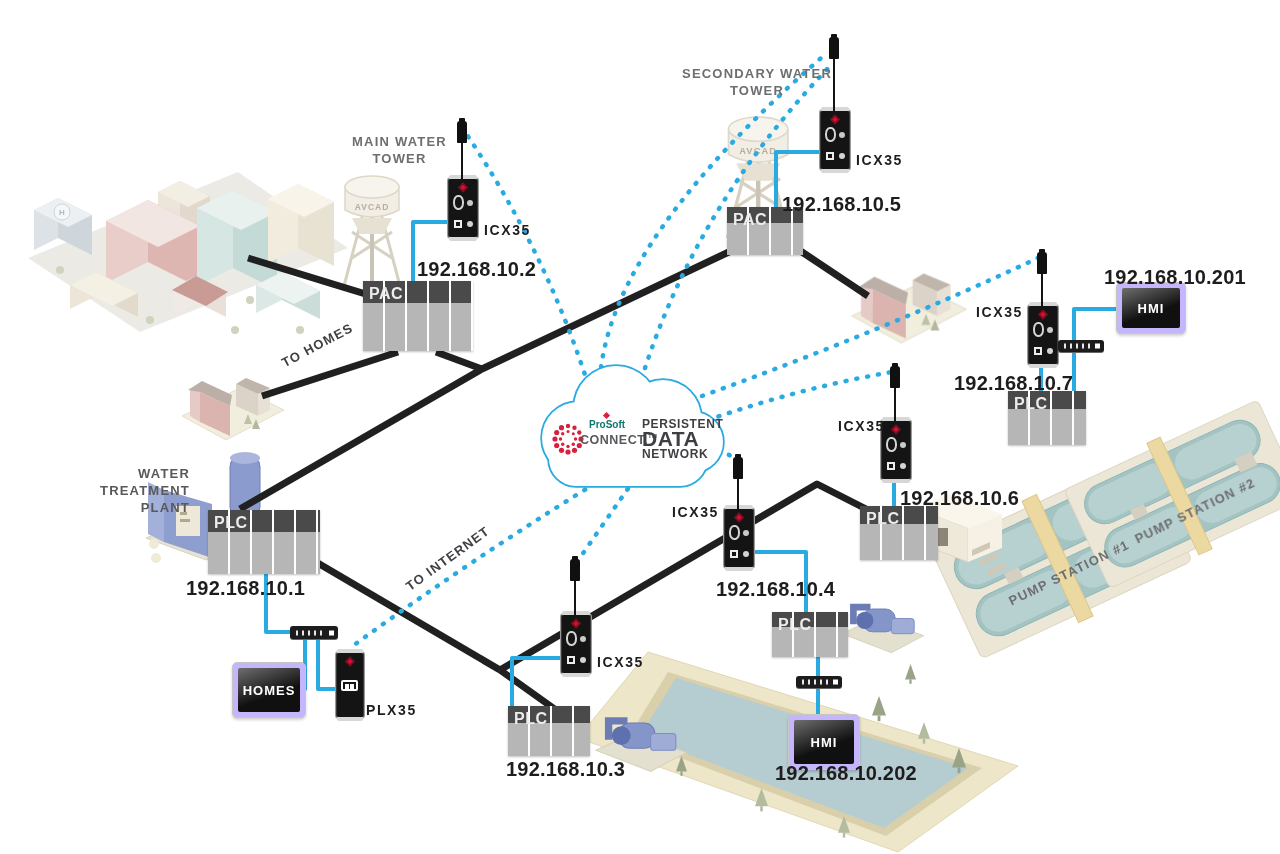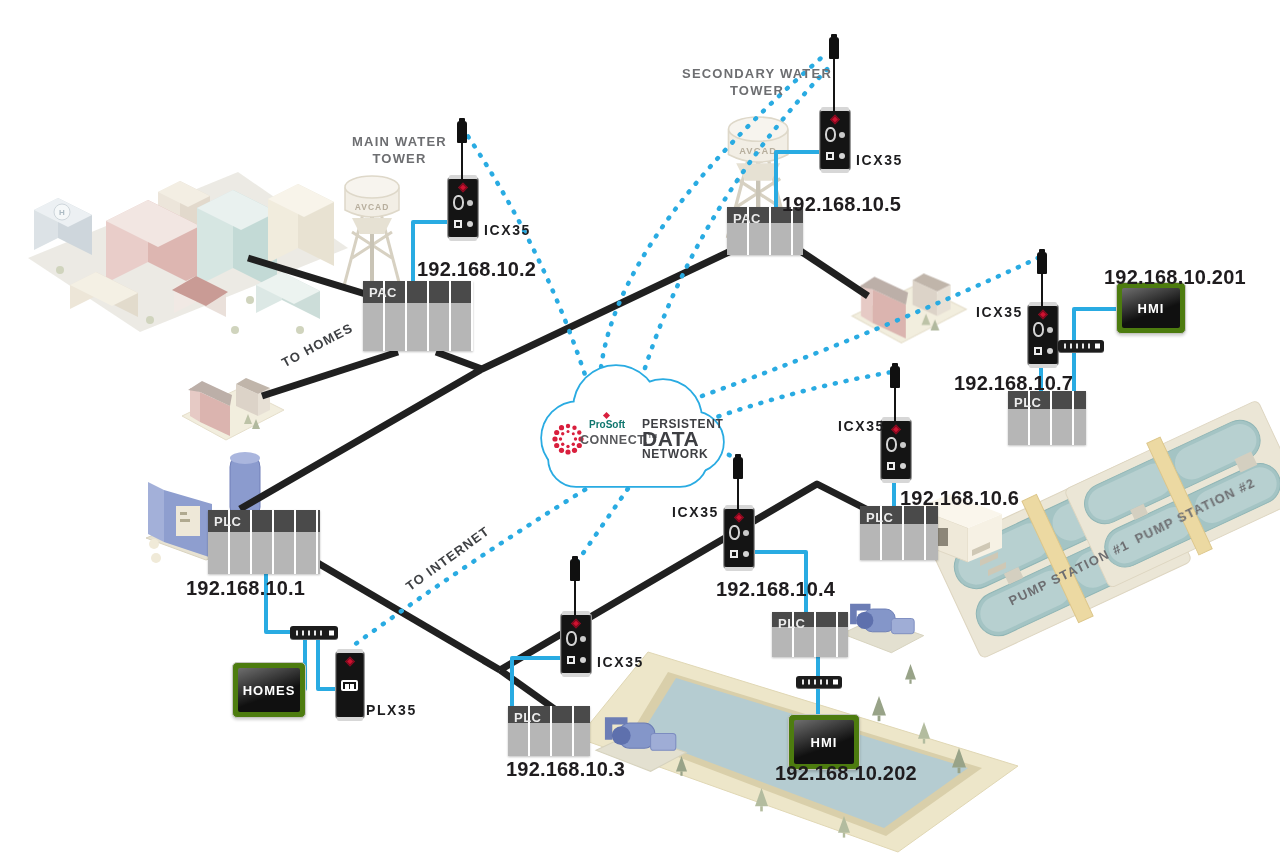--- a/index.html
+++ b/index.html
@@ -7,40 +7,40 @@
   #art{position:absolute;left:0;top:0;}
   
   .lbl{position:absolute;font-weight:bold;color:#6d6e71;font-size:13px;letter-spacing:1.2px;line-height:1.3;text-align:center;white-space:nowrap;}
   .lbl.dark{color:#3f4144;}
   .ip{position:absolute;font-size:20px;font-weight:bold;color:#1f1c1e;letter-spacing:.2px;white-space:nowrap;}
   .dev{position:absolute;font-size:14px;font-weight:bold;color:#1d1d1f;letter-spacing:1.6px;white-space:nowrap;}
   .rot{transform-origin:0 50%;}
   
   .rack{position:absolute;background:linear-gradient(180deg,#4a4a4a 0 var(--hd,22px),#b6b6b6 var(--hd,22px));box-shadow:0 1px 2px rgba(0,0,0,.25);}
   .rack::before{content:"";position:absolute;inset:0;background:repeating-linear-gradient(90deg,transparent 0 20px,#fff 20px 22px);}
-  .rack .rlabel{position:absolute;top:4px;left:6px;color:#ececec;font-size:13px;font-weight:bold;letter-spacing:.5px;z-index:1;}
+  .rack .rlabel{position:absolute;top:4px;left:6px;color:#ececec;font-size:16px;font-weight:bold;letter-spacing:.5px;z-index:1;}
   
   .icx,.plx{position:absolute;background:#141414;border:1px solid #3a3a3a;border-radius:3px;box-shadow:0 0 0 1px #999;}
   .icx{width:28px;height:58px;}
   .plx{width:26px;height:64px;}
   .icx::before,.plx::before{content:"";position:absolute;left:0;right:0;top:-4px;height:4px;background:#d7d7d7;border-radius:2px 2px 0 0;}
   .icx::after,.plx::after{content:"";position:absolute;left:0;right:0;bottom:-4px;height:4px;background:#d7d7d7;border-radius:0 0 2px 2px;}
   .led{position:absolute;top:5px;left:50%;transform:translateX(-50%) rotate(45deg);width:7px;height:7px;background:#cf1230;box-shadow:inset 0 0 0 1.5px #7e0a1e;}
   .db9{position:absolute;top:16px;left:4px;width:11px;height:15px;border:2px solid #d4d4d4;border-radius:5px/7px;box-sizing:border-box;}
   .rdot{position:absolute;top:21px;right:4px;width:6px;height:6px;border-radius:50%;background:#c9c9c9;}
   .sqp{position:absolute;bottom:9px;left:5px;width:8px;height:8px;border:2px solid #ececec;box-sizing:border-box;}
   .bdot{position:absolute;bottom:10px;right:4px;width:6px;height:6px;border-radius:50%;background:#d4d4d4;}
   .ant{position:absolute;left:12px;width:2px;background:#141414;bottom:100%;}
   .ant::before{content:"";position:absolute;bottom:100%;left:-4px;width:10px;height:22px;background:#101010;border-radius:3px 3px 1px 1px;}
   .ant::after{content:"";position:absolute;bottom:calc(100% + 21px);left:-2px;width:6px;height:4px;background:#101010;border-radius:1px;}
   .plx-port{position:absolute;top:27px;left:4px;width:17px;height:11px;border:2px solid #fff;border-radius:2px;box-sizing:border-box;}
   .plx-port::before{content:"";position:absolute;left:2px;top:2px;width:4px;height:5px;background:#fff;}
   .plx-port::after{content:"";position:absolute;right:2px;top:2px;width:4px;height:5px;background:#fff;}
   
-  .mon{position:absolute;background:#4d7c0f;border:1px solid #c6c6c2;border-radius:5px;box-shadow:0 2px 3px rgba(0,0,0,.18);padding:5px;box-sizing:content-box;}
+  .mon{position:absolute;background:#c4b5fd;border:1px solid #c6c6c2;border-radius:5px;box-shadow:0 2px 3px rgba(0,0,0,.18);padding:5px;box-sizing:content-box;}
   .scr{width:100%;height:100%;background:linear-gradient(160deg,#6e6e6e,#101010 60%);border-radius:2px;display:flex;align-items:center;justify-content:center;color:#fff;font-weight:bold;letter-spacing:1px;font-size:13px;}
   .sw{position:absolute;background:#1c1c1c;border-radius:3px;box-shadow:0 1px 0 #666;}
   .sw::before{content:"";position:absolute;left:6px;right:13px;top:50%;transform:translateY(-50%);height:5px;background:repeating-linear-gradient(90deg,#e8e8e8 0 2px,transparent 2px 6px);}
   .sw::after{content:"";position:absolute;right:4px;top:50%;transform:translateY(-50%);width:5px;height:5px;background:#fff;}
   
   .cl-t{position:absolute;white-space:nowrap;}
   .brand-name{font-size:10px;font-weight:800;color:#0f766e;}
   .brand-sub{font-size:12.5px;font-weight:bold;color:#58595c;letter-spacing:.5px;}
   .brand-tm{font-size:6px;vertical-align:top;}
   .tagline{text-align:left;color:#3e3f43;line-height:1;}
@@ -359,20 +359,25 @@
 <div class="sw" style="left:1058px;top:340px;width:46px;height:12px"></div>
 
 <div class="lbl" style="left:322px;top:134px;width:155px">
   <div>MAIN WATER</div>
   <div>TOWER</div>
 </div>
 <div class="lbl" style="left:672px;top:66px;width:170px">
   <div>SECONDARY WATER</div>
   <div>TOWER</div>
 </div>
+<div class="lbl" style="left:90px;top:466px;width:100px;text-align:right;color:#58595b">
+  <div>WATER</div>
+  <div>TREATMENT</div>
+  <div>PLANT</div>
+</div>
 <div class="lbl dark rot" style="left:283px;top:356px;transform:rotate(-28deg)">TO HOMES</div>
 <div class="lbl dark rot" style="left:408px;top:580px;transform:rotate(-36deg)">TO INTERNET</div>
 <div class="lbl rot" style="left:1010px;top:594px;transform:rotate(-26deg)">PUMP STATION #1</div>
 <div class="lbl rot" style="left:1136px;top:532px;transform:rotate(-26deg)">PUMP STATION #2</div>
 
 <div class="ip" style="left:417px;top:258px">192.168.10.2</div>
 <div class="ip" style="left:782px;top:193px">192.168.10.5</div>
 <div class="ip" style="left:186px;top:577px">192.168.10.1</div>
 <div class="ip" style="left:506px;top:758px">192.168.10.3</div>
 <div class="ip" style="left:716px;top:578px">192.168.10.4</div>

